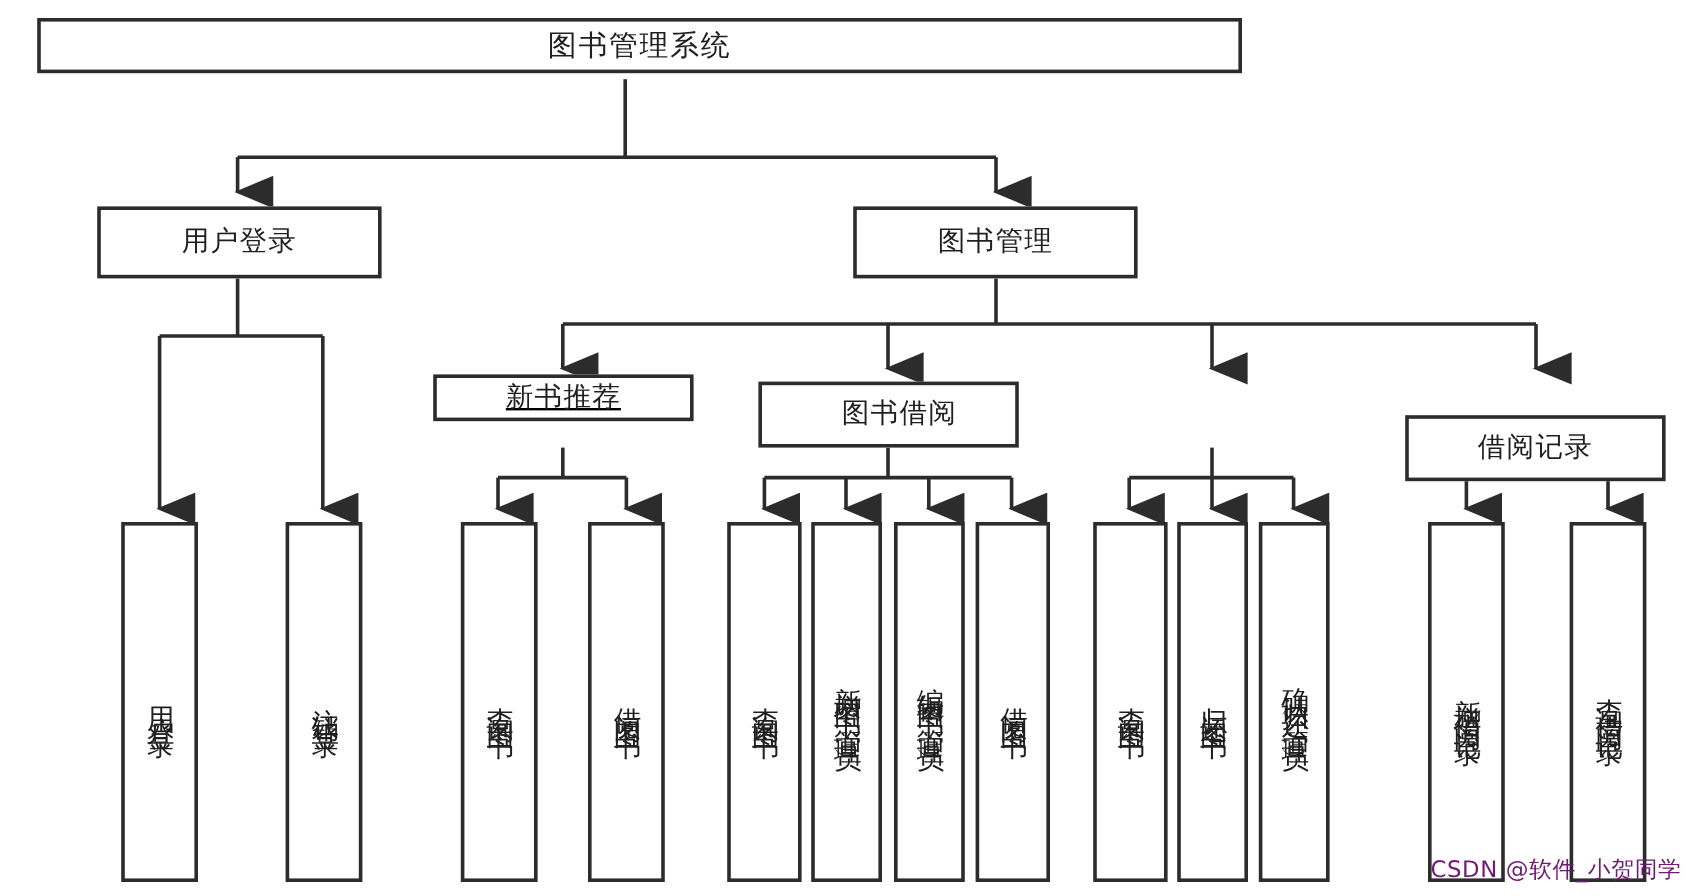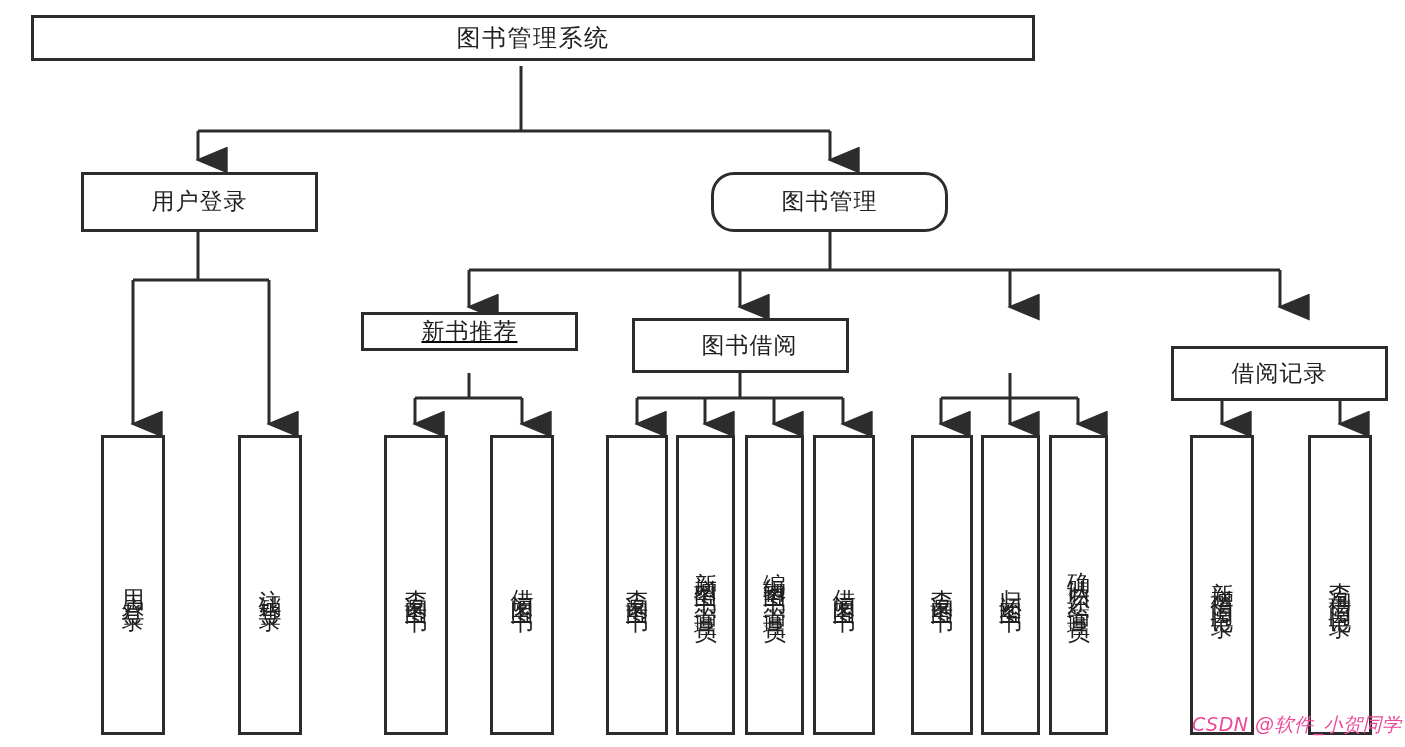--- a/index.html
+++ b/index.html
@@ -61,26 +61,25 @@
     font-size: 23px;
     letter-spacing: 7px;
     line-height: 1.0;
     max-height: 100%;
   }
   .watermark {
     position: absolute;
     left: 1192px;
     top: 712px;
     font-size: 19px;
-    color: #ec4899;
+    color: #701a75;
     letter-spacing: 0.5px;
     white-space: nowrap;
     z-index: 9;
     font-family: "DejaVu Sans", "Liberation Sans", sans-serif;
-    font-style: italic;
   }
 </style>
 </head>
 <body>
 
 <div id="canvas">
 
   <svg id="wires" viewBox="0 0 1405 747">
     <defs>
       <marker id="arrow" viewBox="0 0 10 12" refX="5" refY="11" markerWidth="9" markerHeight="11" orient="auto-start-reverse">
@@ -132,21 +131,21 @@
   </svg>
 
   <div class="node h root" style="left:6px; top:15px; width:1004px; height:46px;margin-left:25px;">
     <span class="label">图书管理系统</span>
   </div>
 
   <div class="node h" style="left:81px; top:172px; width:237px; height:60px;">
     <span class="label">用户登录</span>
   </div>
 
-  <div class="node h" style="left:711px; top:172px; width:237px; height:60px;border-radius:23px;">
+  <div class="node h" style="left:711px; top:172px; width:237px; height:60px;">
     <span class="label">图书管理</span>
   </div>
 
   <div class="node h" style="left:361px; top:312px; width:217px; height:39px;text-decoration:underline;">
     <span class="label">新书推荐</span>
   </div>
 
   <div class="node h" style="left:632px; top:318px; width:217px; height:55px;padding-left:18px;">
     <span class="label">图书借阅</span>
   </div>

